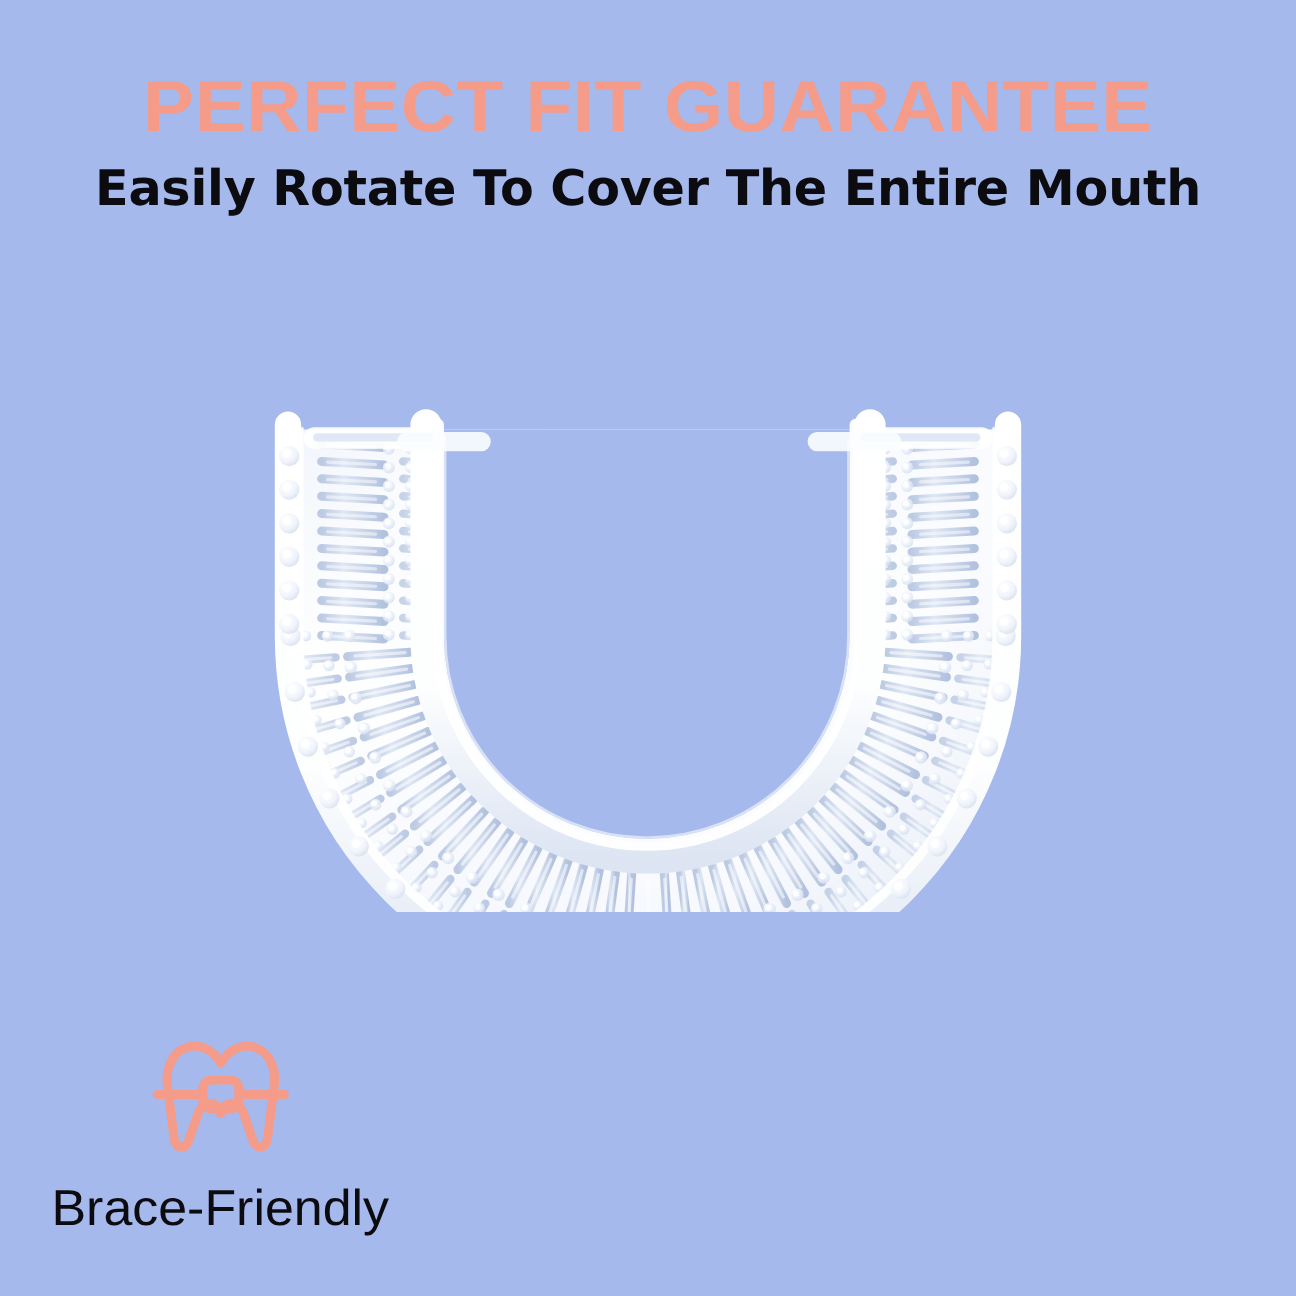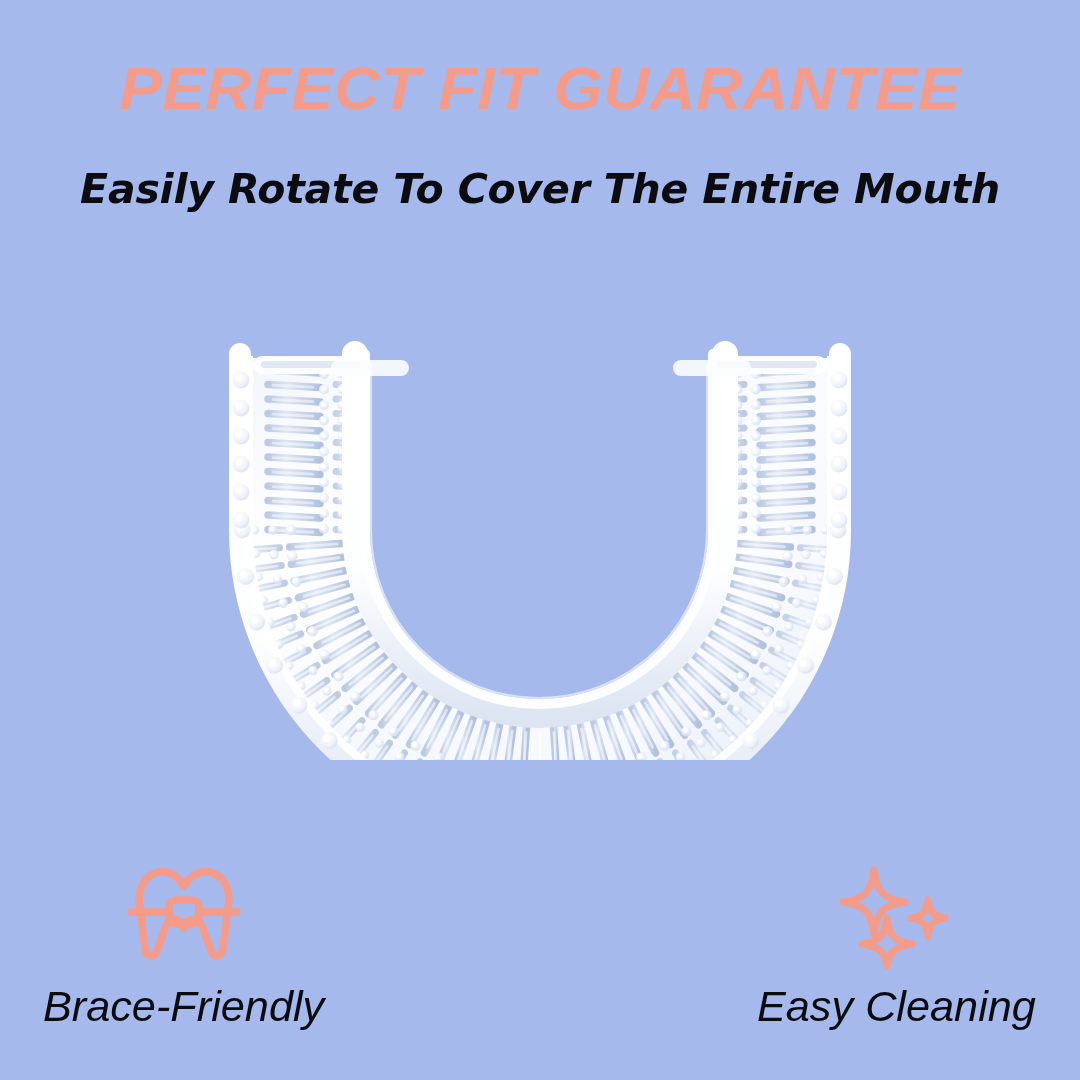--- a/index.html
+++ b/index.html
@@ -1,40 +1,39 @@
 <!DOCTYPE html>
 <html><head>
 <meta charset="utf-8">
 <style>
   html,body{margin:0;padding:0;}
   body{
     width:1080px;height:1080px;overflow:hidden;
     font-family:"Liberation Sans", sans-serif;
     background:#a6b9ec;
   }
-  #stage{position:relative;width:1080px;height:1080px;background:#a6b9ec;font-style:italic;}
+  #stage{position:relative;width:1080px;height:1080px;background:#a6b9ec;}
 
   
   .headline{
     position:absolute;top:58px;left:0;width:1080px;text-align:center;
     font-family:"Liberation Sans Narrow","Liberation Sans",sans-serif;
     font-weight:bold;font-size:60px;line-height:62px;
     letter-spacing:0.5px;
     color:#f59b89;
     transform:scaleX(1.06);transform-origin:50% 50%;
     white-space:nowrap;
   }
   .subhead{
     position:absolute;top:133px;left:0;width:1080px;text-align:center;
     font-family:"DejaVu Sans","Liberation Sans",sans-serif;
     font-weight:bold;font-size:41px;line-height:48px;
     letter-spacing:-0.2px;
     color:#0b0b10;
     white-space:nowrap;
-    margin-top:32px;
   }
 
   
   #product{position:absolute;left:195px;top:330px;width:690px;height:430px;}
   #product svg{display:block;width:690px;height:430px;}
 
   
   .features{
     position:absolute;left:0;top:862px;width:1080px;height:190px;
     display:flex;align-items:flex-start;justify-content:space-between;
@@ -893,42 +892,15 @@
 
             <path d="M22 50 L 60 50"></path>
             <path d="M90 50 L 128 50"></path>
           </g>
         </svg>
       </span>
       <span class="flabel">Brace-Friendly</span>
     </div>
 
 
-    <div class="feature">
-      <span class="ico">
-        <svg width="150" height="108" viewBox="0 0 150 108">
-          <g fill="none" stroke="#f59b89" stroke-width="7" stroke-linecap="round" stroke-linejoin="round">
-
-            <path d="M53 8
-                     C 56 30, 62 37, 84 40
-                     C 62 43, 56 50, 53 72
-                     C 50 50, 44 43, 22 40
-                     C 44 37, 50 30, 53 8 Z"></path>
-
-            <path d="M107 38
-                     C 109 50, 112 54, 124 56
-                     C 112 58, 109 62, 107 74
-                     C 105 62, 102 58, 90 56
-                     C 102 54, 105 50, 107 38 Z"></path>
-
-            <path d="M66 56
-                     C 68 74, 73 79, 91 82
-                     C 73 85, 68 90, 66 104
-                     C 64 90, 59 85, 41 82
-                     C 59 79, 64 74, 66 56 Z"></path>
-          </g>
-        </svg>
-      </span>
-      <span class="flabel">Easy Cleaning</span>
-    </div>
 
   </div>
 </div>
 
 </body></html>

